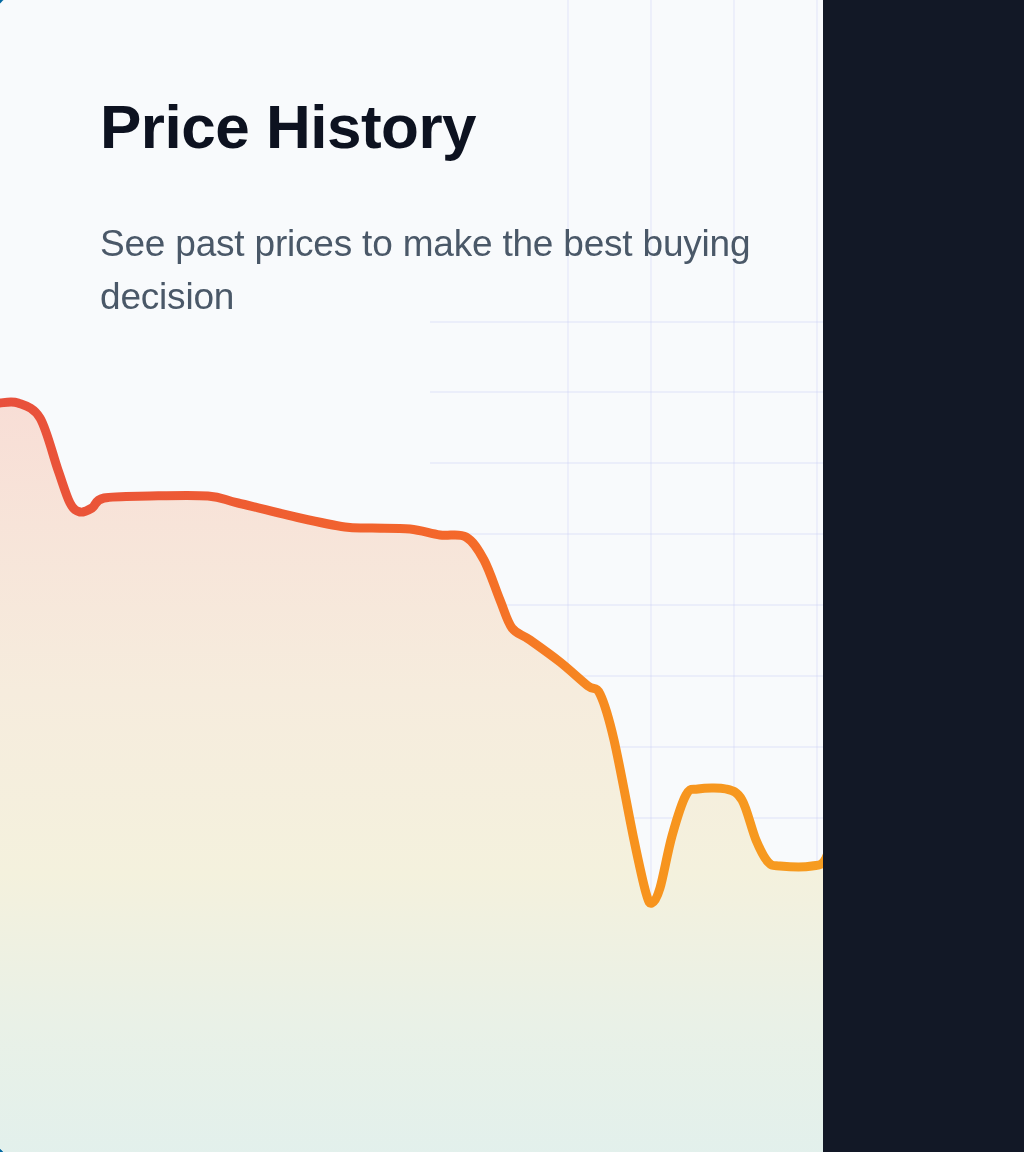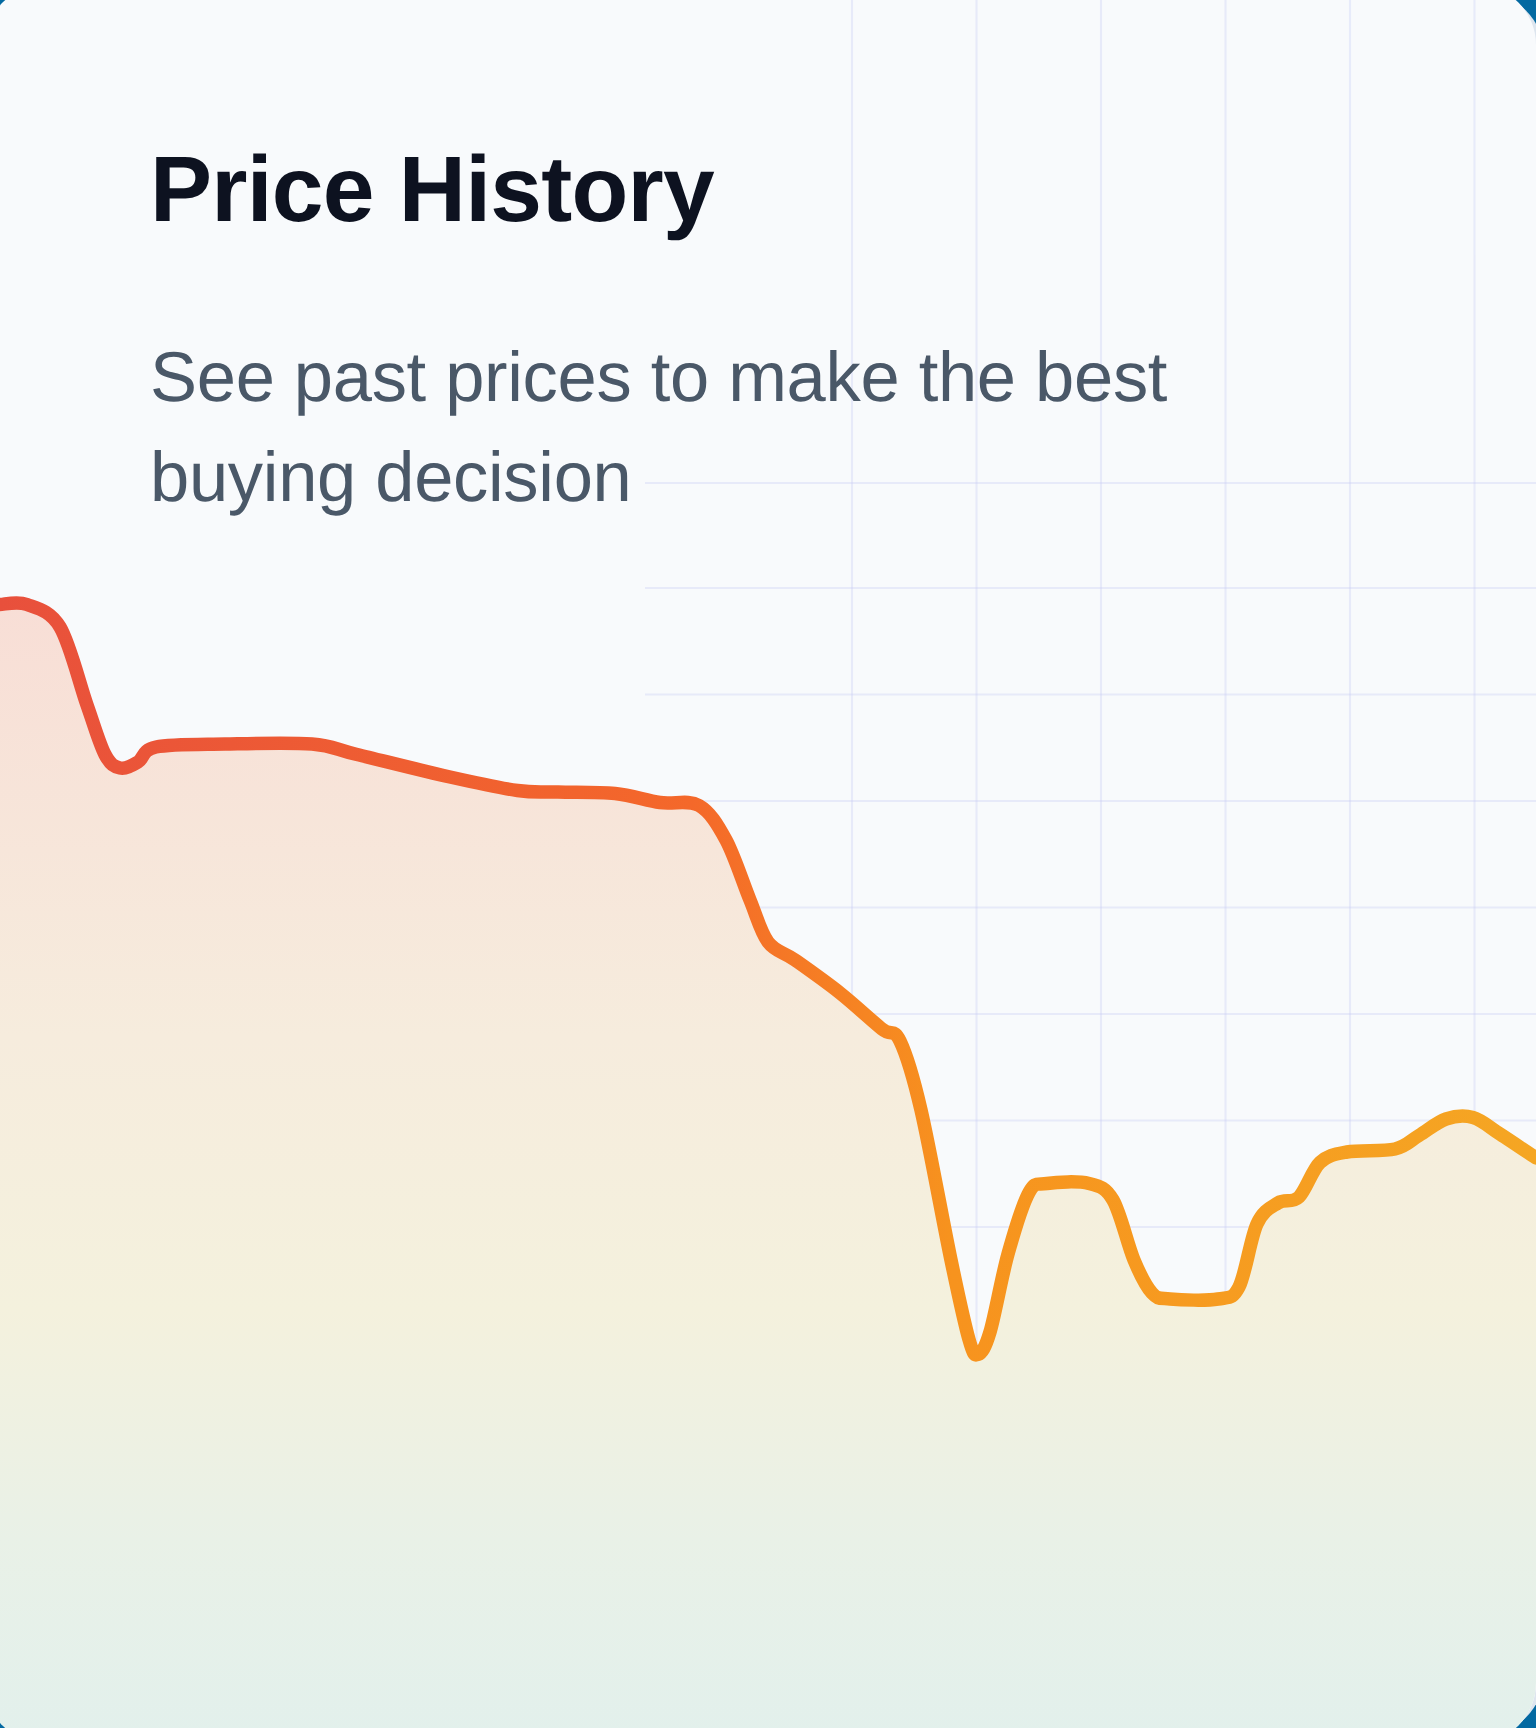--- a/index.html
+++ b/index.html
@@ -10,21 +10,21 @@
   }
   body {
     width: 1024px;
     height: 1152px;
     font-family: "Liberation Sans", sans-serif;
     overflow: hidden;
   }
 
   #stage {
     position: relative;
-    width: 1024px;
+    width: 823px;
     height: 1152px;
     background: #0369a1;
     overflow: hidden;
   }
 
   
   .backdrop {
     position: absolute;
     left: -6px;
     top: -6px;
@@ -70,21 +70,21 @@
     line-height: 1.0;
     font-weight: 700;
     letter-spacing: -0.5px;
     color: #0d1220;
     font-family: "Liberation Sans", sans-serif;
   }
 
   .page-subtitle {
     margin: 0;
     padding-top: 60px;
-    font-size: 47px;
+    font-size: 37px;
     line-height: 1.42;
     font-weight: 400;
     letter-spacing: -0.2px;
     color: #4a5868;
     max-width: 790px;
     font-family: "Liberation Sans", sans-serif;
   }
 </style>
 </head>
 <body>

